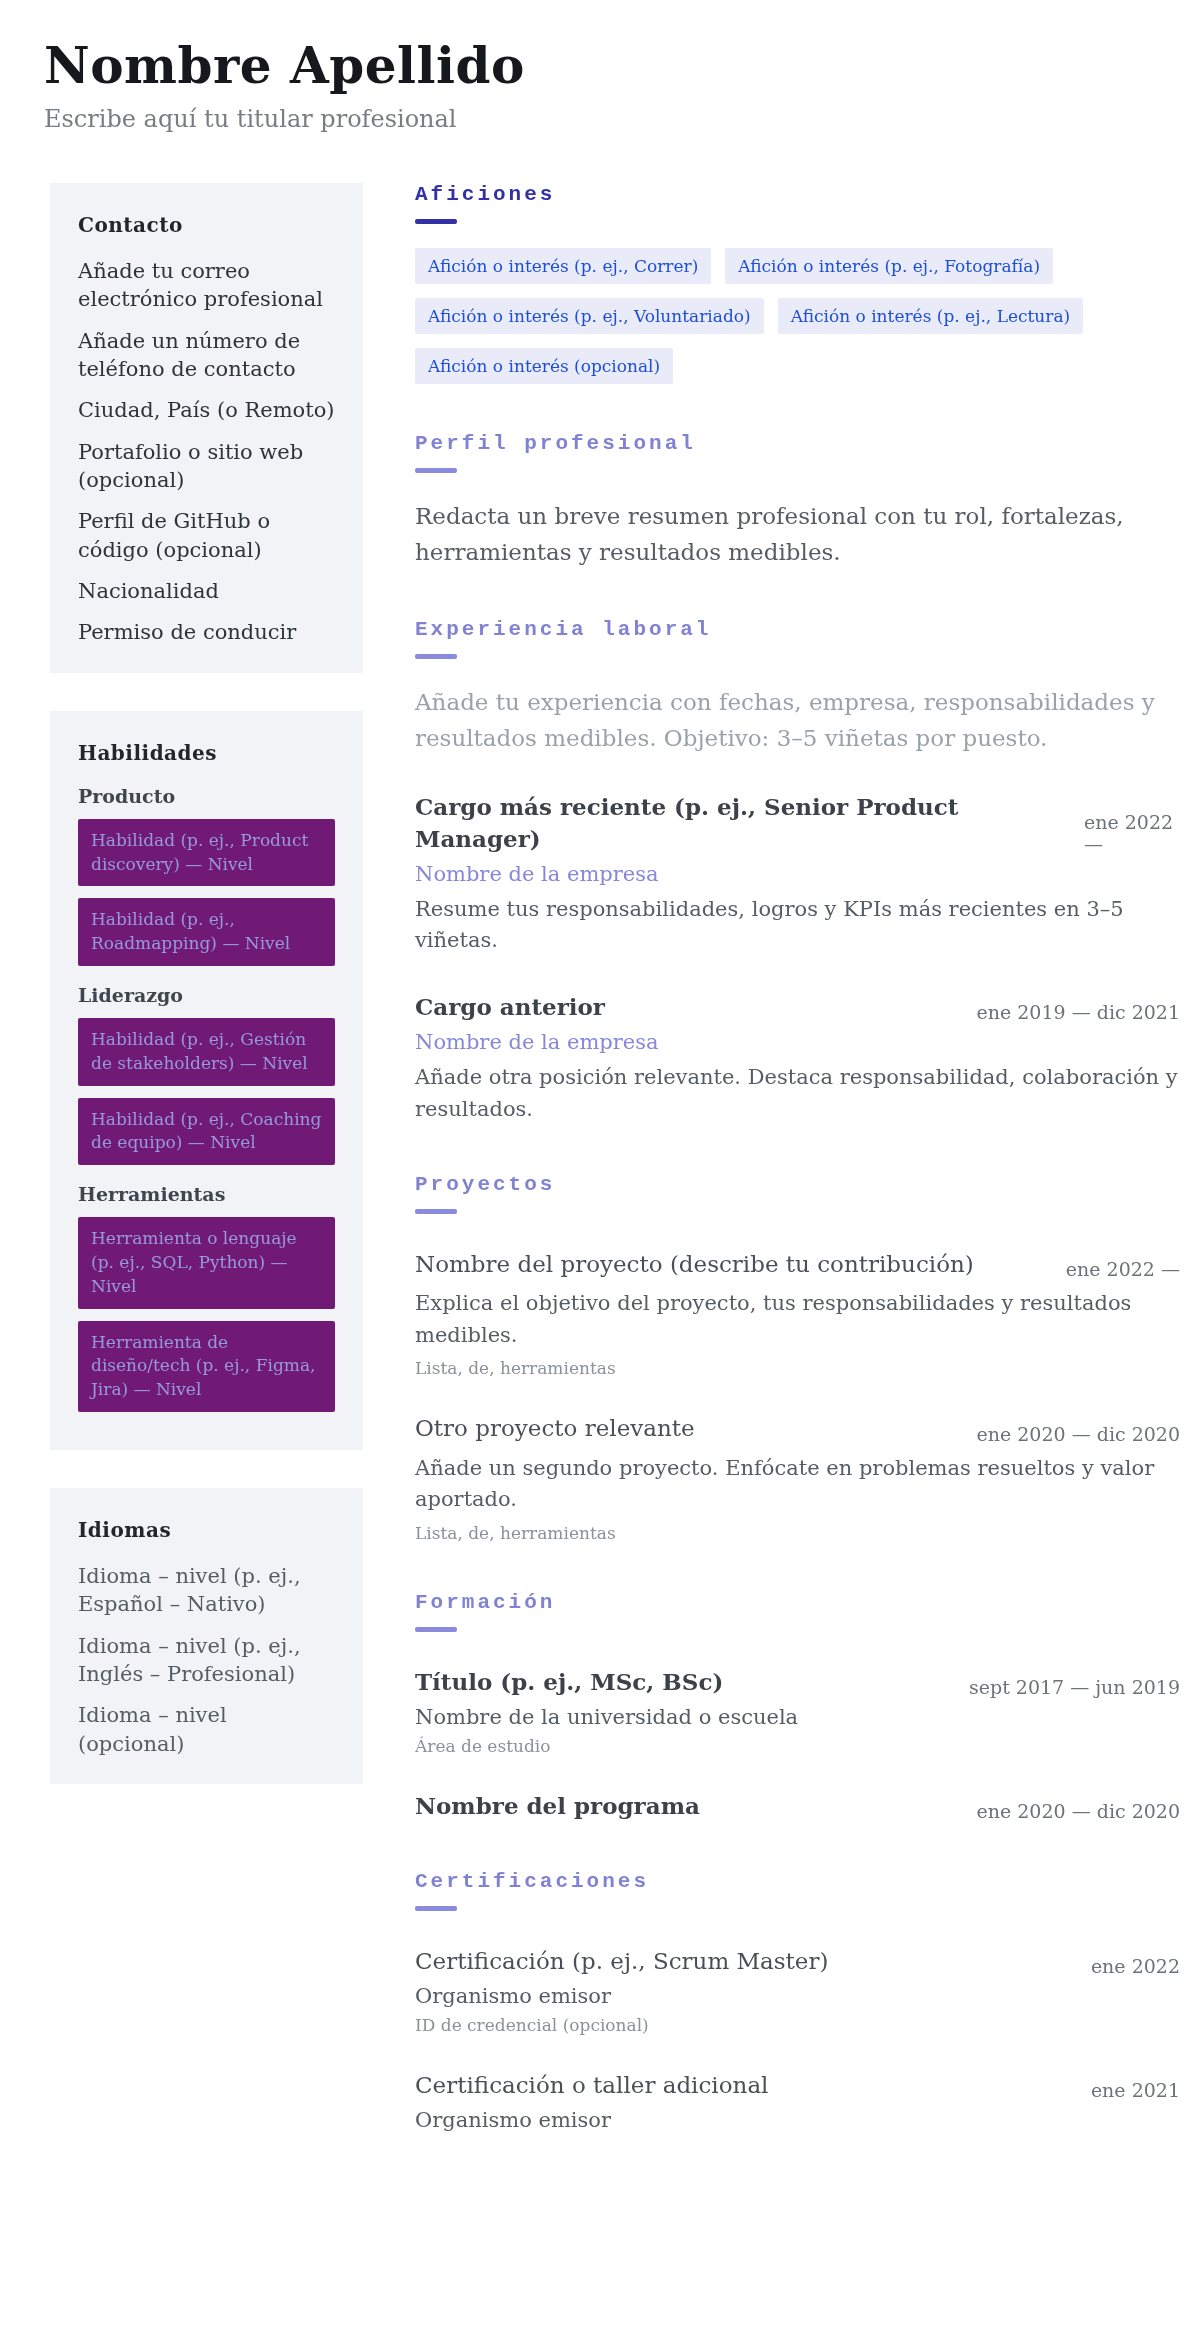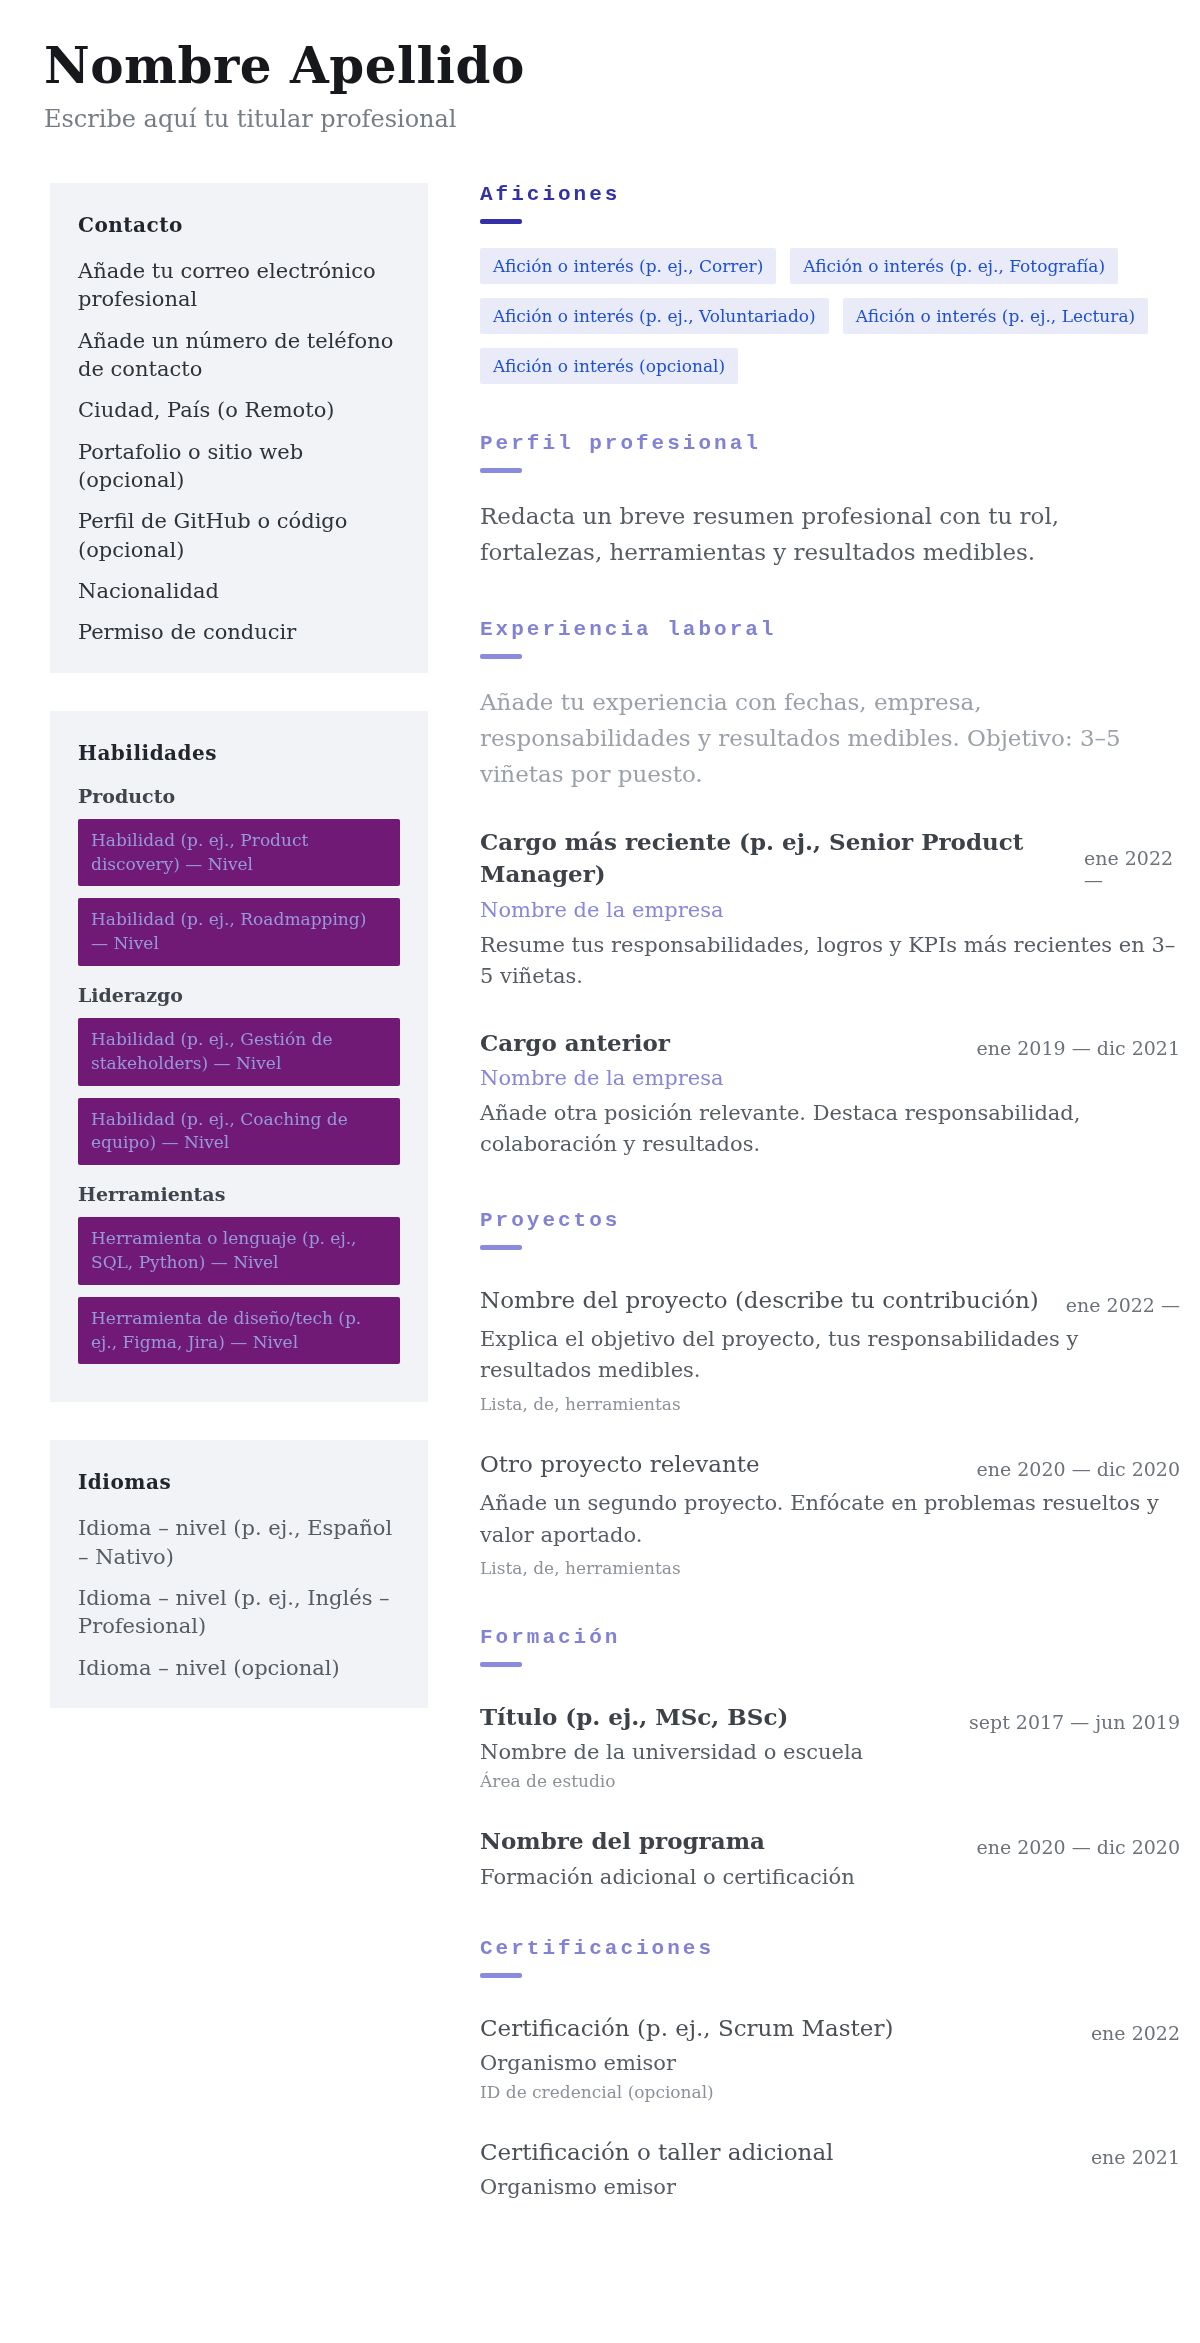--- a/index.html
+++ b/index.html
@@ -27,21 +27,21 @@
     color: #777d84;
   }
 
   
   .layout {
     display: flex;
     align-items: flex-start;
     gap: 52px;
     padding: 50px 20px 60px 50px;
   }
-  .sidebar { width: 378px; flex-shrink: 0; }
+  .sidebar { width: 313px; flex-shrink: 0; }
   .main { flex: 1; min-width: 0; }
 
   
   .side-box {
     background: #f1f3f6;
     padding: 30px 28px 26px 28px;
     margin-bottom: 38px;
   }
   .side-title {
     font-size: 20px;
@@ -300,21 +300,20 @@
         </div>
         <div class="entry-sub">Nombre de la universidad o escuela</div>
         <div class="entry-meta">Área de estudio</div>
       </div>
 
       <div class="entry">
         <div class="entry-head">
           <div class="entry-title">Nombre del programa</div>
           <div class="entry-dates">ene 2020 — dic 2020</div>
         </div>
-        <div class="entry-sub">Formación adicional o certificación</div>
       </div>
     </div>
 
     <div class="section">
       <div class="section-title">Certificaciones</div>
       <div class="heading-bar"></div>
 
       <div class="entry">
         <div class="entry-head">
           <div class="entry-title regular">Certificación (p. ej., Scrum Master)</div>

